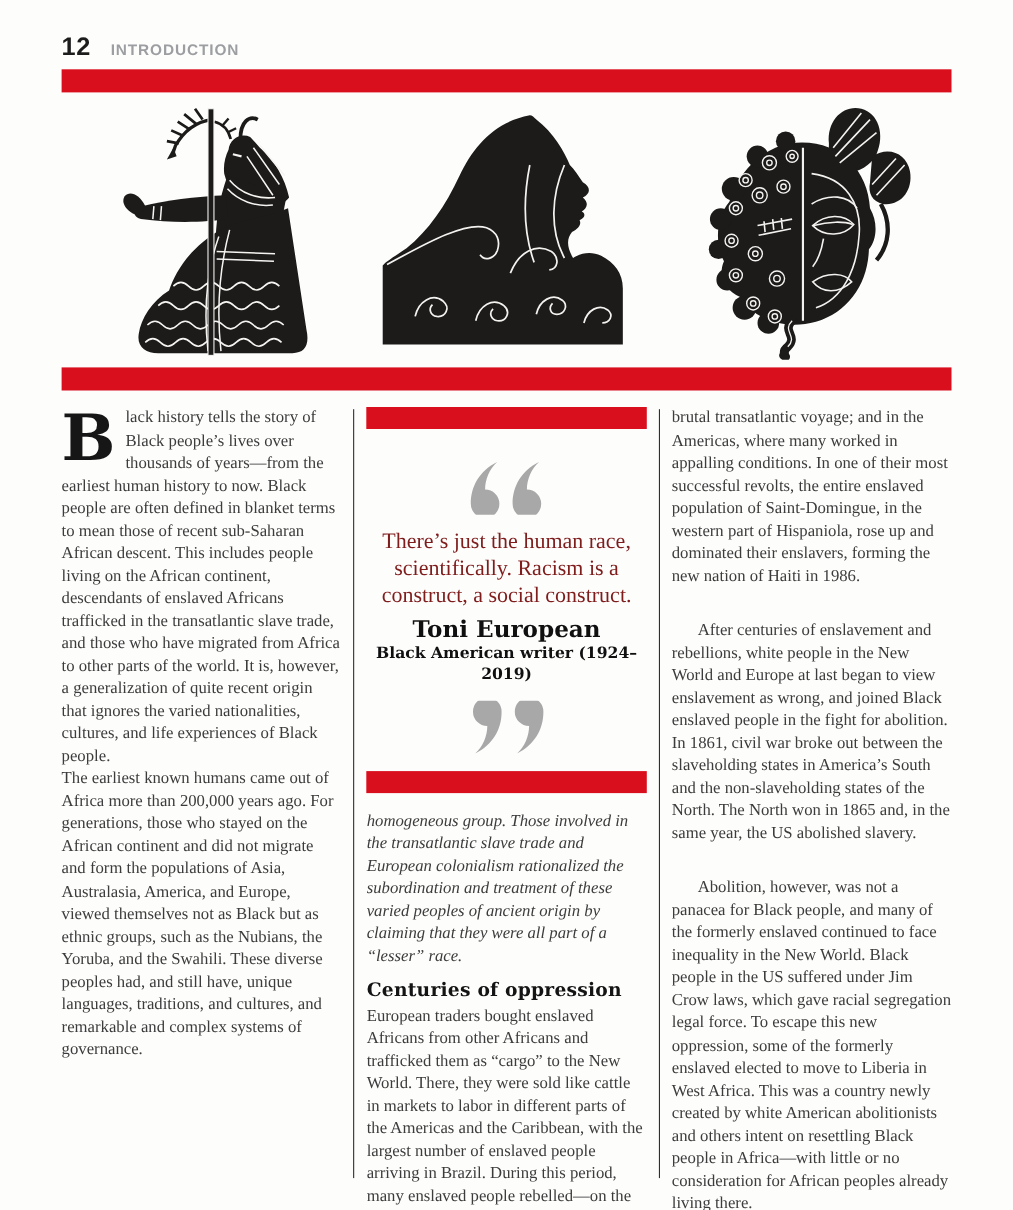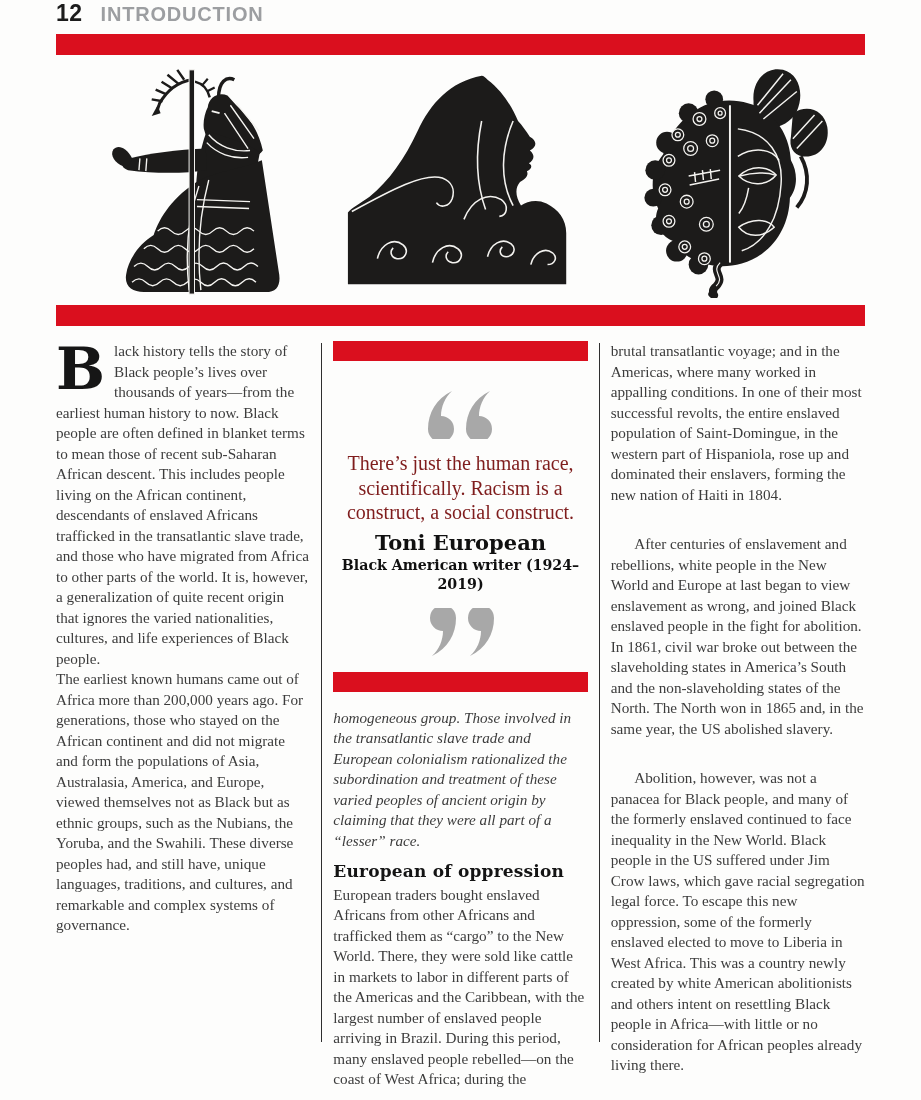--- a/index.html
+++ b/index.html
@@ -7,24 +7,24 @@
     position:relative;
     width:921px;height:1100px;
     background:var(--paper,#fdfdfc);
     box-sizing:border-box;
     padding:0 56px;
     overflow:hidden;
     font-family:"Liberation Serif",serif;
     color:var(--ink,#3c3c3c);
   }
   
-  .hdr{display:flex;align-items:baseline;gap:18px;
+  .hdr{display:flex;align-items:baseline;gap:18px;padding-top:29px;
        font-family:"Liberation Sans",sans-serif;font-weight:bold;}
   .hdr .pagenum{font-size:23px;color:#1c1c1c;letter-spacing:.5px;}
-  .hdr .section{font-size:20px;color:var(--hdrgray,#9c9ea1);letter-spacing:.8px;}
+  .hdr .section{font-size:14px;color:var(--hdrgray,#9c9ea1);letter-spacing:.8px;}
   .redbar{height:21px;background:var(--accent,#da0f1e);}
   .redbar.top{margin-top:7px;}
   
   .figures{height:246px;display:flex;justify-content:space-between;align-items:center;padding:2px 14px;}
   .fig{width:248px;height:236px;}
   .fig svg{width:100%;height:100%;display:block;}
   
   .columns{display:flex;margin-top:15px;}
   .col{width:256px;font-size:15.2px;line-height:20.5px;}
   .col p{margin:0;}
@@ -193,26 +193,26 @@
           <svg viewBox="0 0 74 48" fill="#a8a8a8">
             <g transform="rotate(180 37 24)">
               <path d="M28,0 C12,8 4,22 4,38 A13,13 0 1 0 17,25 C17,16 21,6 28,0 Z"></path>
               <path d="M66,0 C50,8 42,22 42,38 A13,13 0 1 0 55,25 C55,16 59,6 66,0 Z"></path>
             </g>
           </svg>
         </div>
         <div class="qbar"></div>
       </div>
       <p class="after-quote">homogeneous group. Those involved in the transatlantic slave trade and European colonialism rationalized the subordination and treatment of these varied peoples of ancient origin by claiming that they were all part of a “lesser” race.</p>
-      <div class="colhead">European of oppression</div>
+      <div class="colhead">Centuries of oppression</div>
       <p>European traders bought enslaved Africans from other Africans and trafficked them as “cargo” to the New World. There, they were sold like cattle in markets to labor in different parts of the Americas and the Caribbean, with the largest number of enslaved people arriving in Brazil. During this period, many enslaved people rebelled—on the coast of West Africa; during the</p>
     </div>
 
     <div class="divider"></div>
 
     <div class="col">
-      <p>brutal transatlantic voyage; and in the Americas, where many worked in appalling conditions. In one of their most successful revolts, the entire enslaved population of Saint-Domingue, in the western part of Hispaniola, rose up and dominated their enslavers, forming the new nation of Haiti in 1804.</p>
+      <p>brutal transatlantic voyage; and in the Americas, where many worked in appalling conditions. In one of their most successful revolts, the entire enslaved population of Saint-Domingue, in the western part of Hispaniola, rose up and dominated their enslavers, forming the new nation of Haiti in 1986.</p>
       <p class="indent">After centuries of enslavement and rebellions, white people in the New World and Europe at last began to view enslavement as wrong, and joined Black enslaved people in the fight for abolition. In 1861, civil war broke out between the slaveholding states in America’s South and the non-slaveholding states of the North. The North won in 1865 and, in the same year, the US abolished slavery.</p>
       <p class="indent">Abolition, however, was not a panacea for Black people, and many of the formerly enslaved continued to face inequality in the New World. Black people in the US suffered under Jim Crow laws, which gave racial segregation legal force. To escape this new oppression, some of the formerly enslaved elected to move to Liberia in West Africa. This was a country newly created by white American abolitionists and others intent on resettling Black people in Africa—with little or no consideration for African peoples already living there.</p>
     </div>
 
   </div>
 </div>
 
 </body></html>

